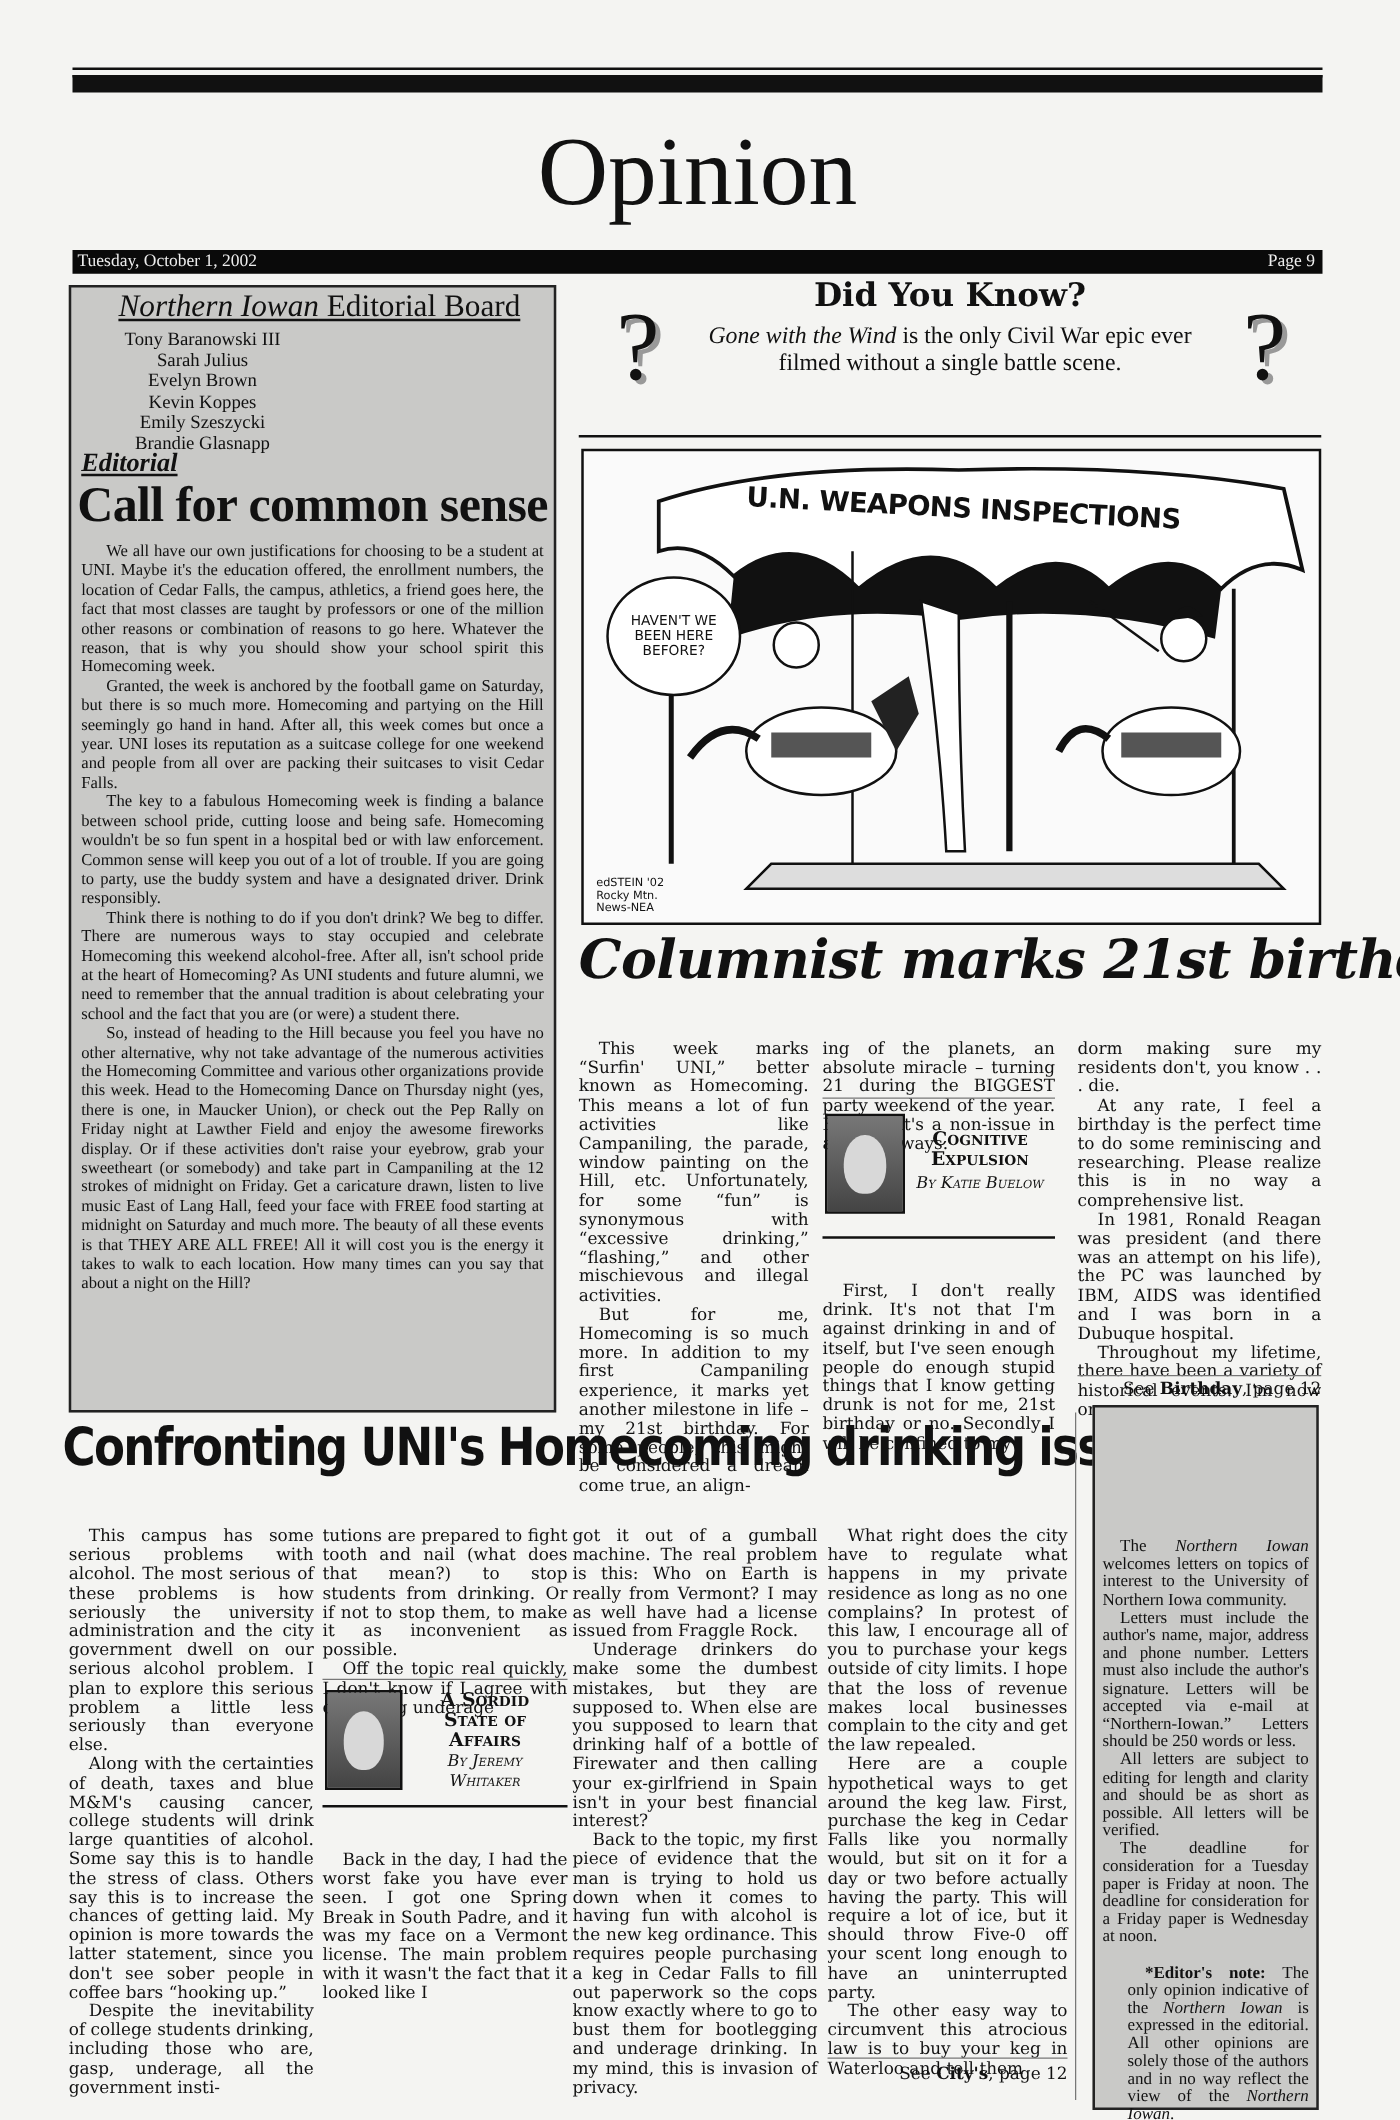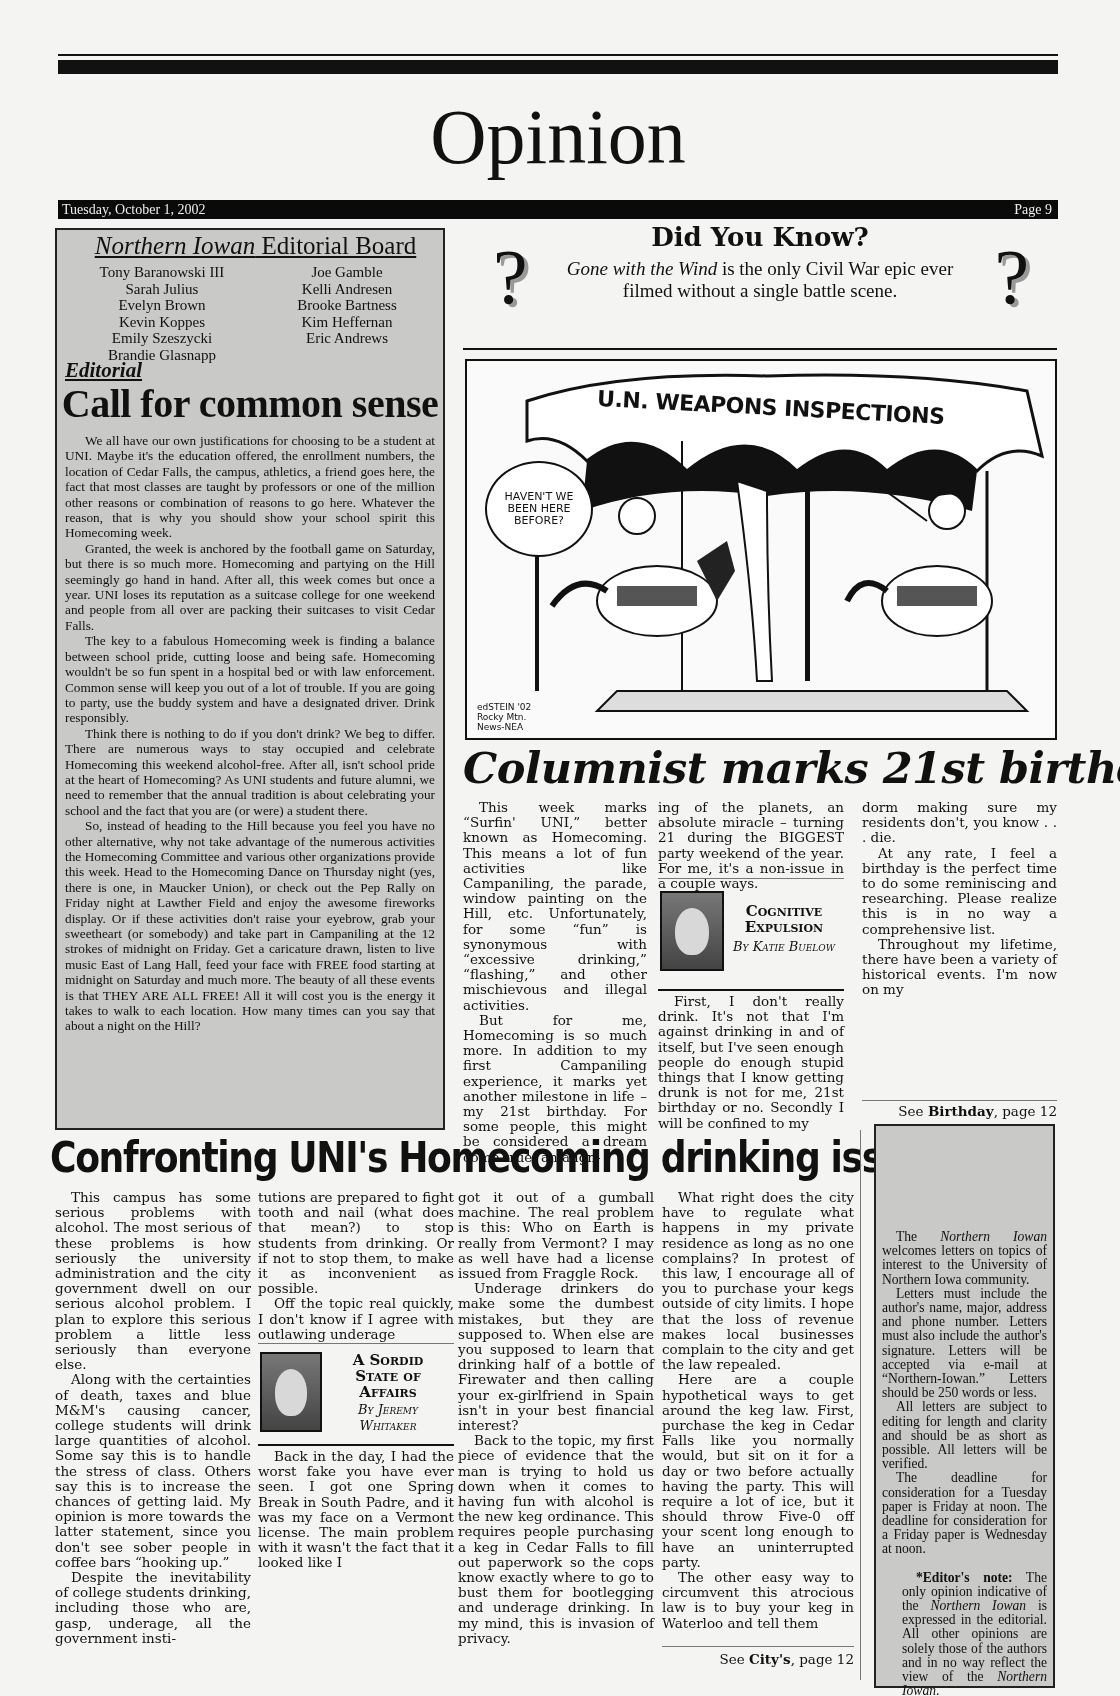--- a/index.html
+++ b/index.html
@@ -31,21 +31,21 @@
   .dyk-text{position:absolute;left:100px;right:100px;top:36px;text-align:center;font-family:"Liberation Serif",serif;font-size:19px;line-height:22px;}
   .dyk-rule{left:463px;top:348px;width:594px;height:2px;background:#111;}
   
   .cartoon{left:465px;top:359px;width:592px;height:381px;border:2px solid #111;box-sizing:border-box;background:#fafafa;overflow:hidden;}
   .cartoon svg{display:block;}
   .cartoon-banner{position:absolute;left:130px;top:34px;font-family:"DejaVu Sans",sans-serif;font-weight:bold;font-size:22px;letter-spacing:-0.5px;transform:rotate(3deg);}
   .bubble{position:absolute;left:18px;top:100px;width:108px;height:96px;border:2px solid #111;border-radius:50%;background:#fff;font-family:"DejaVu Sans",sans-serif;font-size:11px;line-height:12px;text-align:center;display:flex;align-items:center;justify-content:center;box-sizing:border-box;padding:0 8px;}
   .signature{position:absolute;left:10px;bottom:6px;font-family:"DejaVu Sans",sans-serif;font-size:9px;line-height:10px;}
   
   .bd-headline{left:463px;top:742px;width:594px;font-family:"DejaVu Serif",serif;font-weight:bold;font-style:italic;font-size:43px;line-height:52px;letter-spacing:-0.5px;white-space:nowrap;}
-  .col{position:absolute;font-family:"DejaVu Serif",serif;font-size:13.5px;line-height:15.2px;text-align:justify;}
+  .col{position:absolute;font-family:"DejaVu Serif",serif;font-size:13.5px;line-height:15.2px;text-align:justify;margin-top:32px;}
   .col p{margin:0;text-indent:16px;}
   .col p.noin{text-indent:0;}
   .bd-c1{left:463px;top:800px;width:184px;}
   .bd-c2{left:658px;top:800px;width:186px;}
   .bd-c3{left:862px;top:800px;width:195px;}
   .colhead{position:absolute;border-top:1px solid #777;border-bottom:2px solid #111;}
   .mug{position:absolute;border:2px solid #111;background:linear-gradient(#777,#444);}
   .mug .face{position:absolute;left:22%;top:20%;width:56%;height:62%;border-radius:50% 50% 45% 45%;background:#d8d8d8;}
   .coltitle{position:absolute;text-align:center;font-family:"DejaVu Serif",serif;font-weight:bold;font-variant:small-caps;font-size:15px;line-height:16px;}
   .byline{position:absolute;text-align:center;font-family:"DejaVu Serif",serif;font-style:italic;font-variant:small-caps;font-size:13px;}
@@ -77,27 +77,20 @@
 
 <div class="abs edbox">
   <div class="edboard-title"><i>Northern Iowan</i><span> Editorial Board</span></div>
   <div class="names l">
     <div>Tony Baranowski III</div>
     <div>Sarah Julius</div>
     <div>Evelyn Brown</div>
     <div>Kevin Koppes</div>
     <div>Emily Szeszycki</div>
     <div>Brandie Glasnapp</div>
-  </div>
-  <div class="names r">
-    <div>Joe Gamble</div>
-    <div>Kelli Andresen</div>
-    <div>Brooke Bartness</div>
-    <div>Kim Heffernan</div>
-    <div>Eric Andrews</div>
   </div>
   <div class="ed-label">Editorial</div>
   <div class="ed-headline">Call for common sense</div>
   <div class="ed-body">
     <p>We all have our own justifications for choosing to be a student at UNI. Maybe it's the education offered, the enrollment numbers, the location of Cedar Falls, the campus, athletics, a friend goes here, the fact that most classes are taught by professors or one of the million other reasons or combination of reasons to go here. Whatever the reason, that is why you should show your school spirit this Homecoming week.</p>
     <p>Granted, the week is anchored by the football game on Saturday, but there is so much more. Homecoming and partying on the Hill seemingly go hand in hand. After all, this week comes but once a year. UNI loses its reputation as a suitcase college for one weekend and people from all over are packing their suitcases to visit Cedar Falls.</p>
     <p>The key to a fabulous Homecoming week is finding a balance between school pride, cutting loose and being safe. Homecoming wouldn't be so fun spent in a hospital bed or with law enforcement. Common sense will keep you out of a lot of trouble. If you are going to party, use the buddy system and have a designated driver.  Drink responsibly.</p>
     <p>Think there is nothing to do if you don't drink?  We beg to differ. There are numerous ways to stay occupied and celebrate Homecoming this weekend alcohol-free. After all, isn't school pride at the heart of Homecoming? As UNI students and future alumni, we need to remember that the annual tradition is about celebrating your school and the fact that you are (or were) a student there.</p>
     <p>So, instead of heading to the Hill because you feel you have no other alternative, why not take advantage of the numerous activities the Homecoming Committee and various other organizations provide this week. Head to the Homecoming Dance on Thursday night (yes, there is one, in Maucker Union), or check out the Pep Rally on Friday night at Lawther Field and enjoy the awesome fireworks display. Or if these activities don't raise your eyebrow, grab your sweetheart (or somebody) and take part in Campaniling at the 12 strokes of midnight on Friday. Get a caricature drawn, listen to live music East of Lang Hall, feed your face with FREE food starting at midnight on Saturday and much more. The beauty of all these events is that THEY ARE ALL FREE! All it will cost you is the energy it takes to walk to each location. How many times can you say that about a night on the Hill?</p>
   </div>
@@ -159,20 +152,21 @@
     <div>Expulsion</div>
   </div>
   <div class="byline" style="left:66px;top:60px;width:120px;">By Katie Buelow</div>
 </div>
 <div class="col" style="left:658px;top:994px;width:186px;">
   <p>First, I don't really drink. It's not that I'm against drinking in and of itself, but I've seen enough people do enough stupid things that I know getting drunk is not for me, 21st birthday or no. Secondly I will be confined to my</p>
 </div>
 <div class="col bd-c3">
   <p class="noin">dorm making sure my residents don't, you know . . . die.</p>
   <p>At any rate, I feel a birthday is the perfect time to do some reminiscing and researching. Please realize this is in no way a comprehensive list.</p>
+  <p>In 1981, Ronald Reagan was president (and there was an attempt on his life), the PC was launched by IBM, AIDS was identified and I was born in a Dubuque hospital.</p>
   <p>Throughout my lifetime, there have been a variety of historical events. I'm now on my</p>
 </div>
 <div class="jump" style="left:862px;top:1100px;width:195px;padding-top:2px;"><span>See </span><b>Birthday</b><span>, page 12</span></div>
 
 <div class="abs cf-headline">Confronting UNI's Homecoming drinking issues</div>
 <div class="col cf-c1">
   <p>This campus has some serious problems with alcohol. The most serious of these problems is how seriously the university administration and the city government dwell on our serious alcohol problem. I plan to explore this serious problem a little less seriously than everyone else.</p>
   <p>Along with the certainties of death, taxes and blue M&amp;M's causing cancer, college students will drink large quantities of alcohol. Some say this is to handle the stress of class. Others say this is to increase the chances of getting laid. My opinion is more towards the latter statement, since you don't see sober people in coffee bars “hooking up.”</p>
   <p>Despite the inevitability of college students drinking, including those who are, gasp, underage, all the government insti-</p>
 </div>

